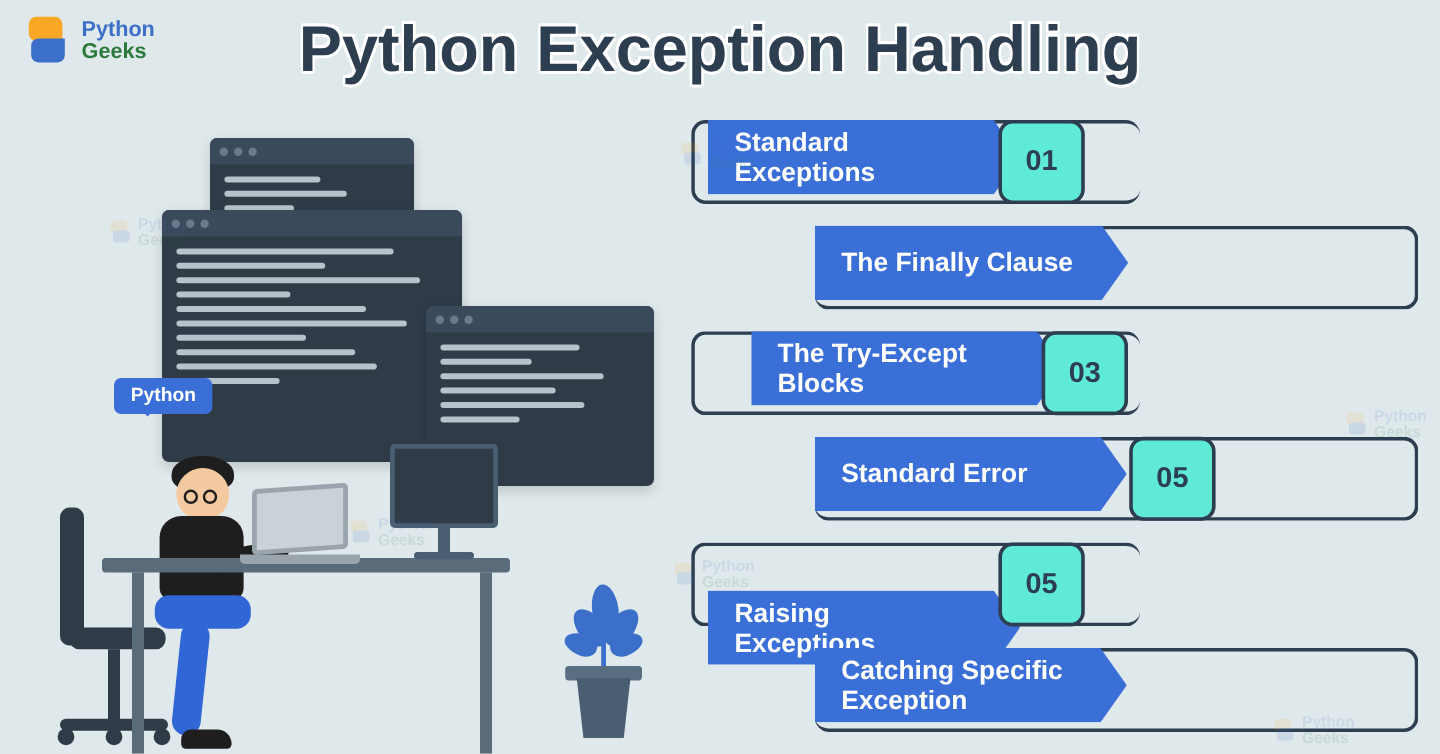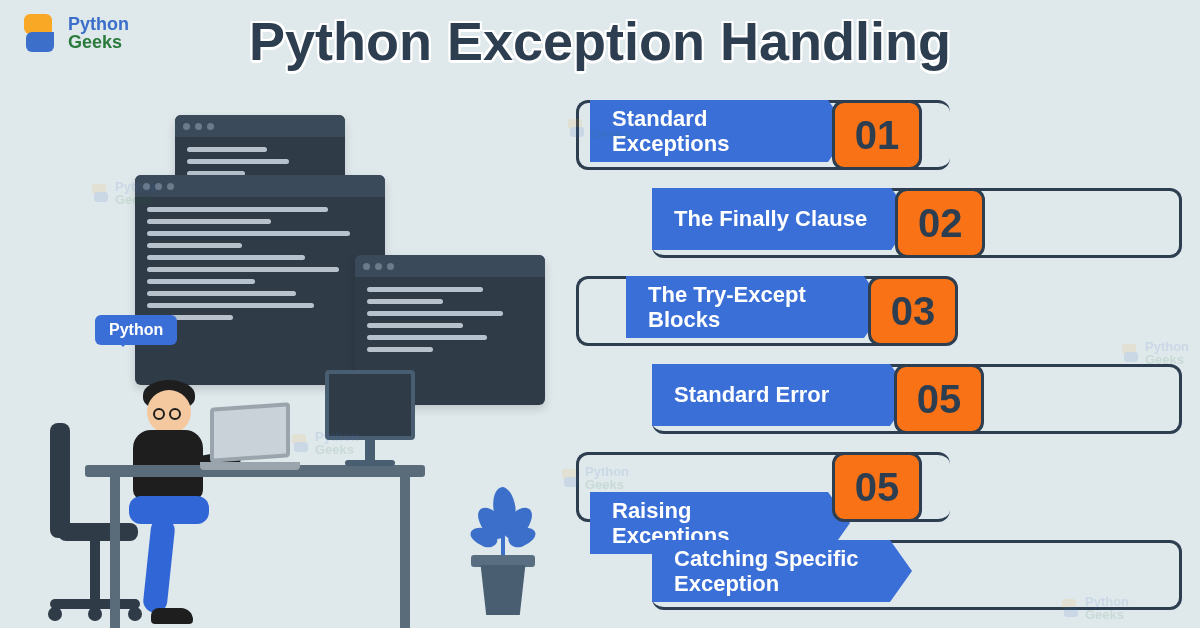--- a/index.html
+++ b/index.html
@@ -249,42 +249,42 @@
     right: 30px;
     top: 100px;
     width: 580px;
   }
   .item {
     position: relative;
     height: 72px;
     margin-bottom: 16px;
     display:flex;
   }
-  .item.shift { margin-left: 62px; }
+  .item.shift { margin-left: 89px; gap: 20px; }
   .pill {
     background:#3b6fd8;
     color:#fff;
     font-weight:700;
     font-size:22px;
     height:62px;
     display:flex;
     align-items:center;
     padding-left:22px;
     padding-right:46px;
     clip-path: polygon(0 0, calc(100% - 22px) 0, 100% 50%, calc(100% - 22px) 100%, 0 100%);
     min-width: 260px;
     line-height:1.15;
   }
   .numbox {
-    width:90px;height:70px;
+    width:72px;height:70px;
     border:3px solid #2c3e50;
     border-radius:12px;
-    background:#f97316;
+    background:#5eead4;
     color:#2c3e50;
-    font-size:40px;
+    font-size:24px;
     font-weight:700;
     display:flex;align-items:center;justify-content:center;
     margin-left:-18px;
     z-index:2;
     position:relative;
   }
   .bracket {
     position:absolute;
     height:70px;
     border:3px solid #2c3e50;
@@ -440,21 +440,20 @@
 <div class="list">
     <div class="item">
       <div class="bracket"></div>
       <div class="pill" style="white-space: pre-line;">Standard
 Exceptions</div>
       <div class="numbox">01</div>
     </div>
     <div class="item shift">
       <div class="bracket"></div>
       <div class="pill" style="white-space: pre-line;">The Finally Clause</div>
-      <div class="numbox">02</div>
     </div>
     <div class="item">
       <div class="bracket"></div>
       <div class="pill" style="white-space: pre-line; margin-left: 36px;">The Try-Except
 Blocks</div>
       <div class="numbox">03</div>
     </div>
     <div class="item shift">
       <div class="bracket"></div>
       <div class="pill" style="white-space: pre-line;">Standard Error</div>

